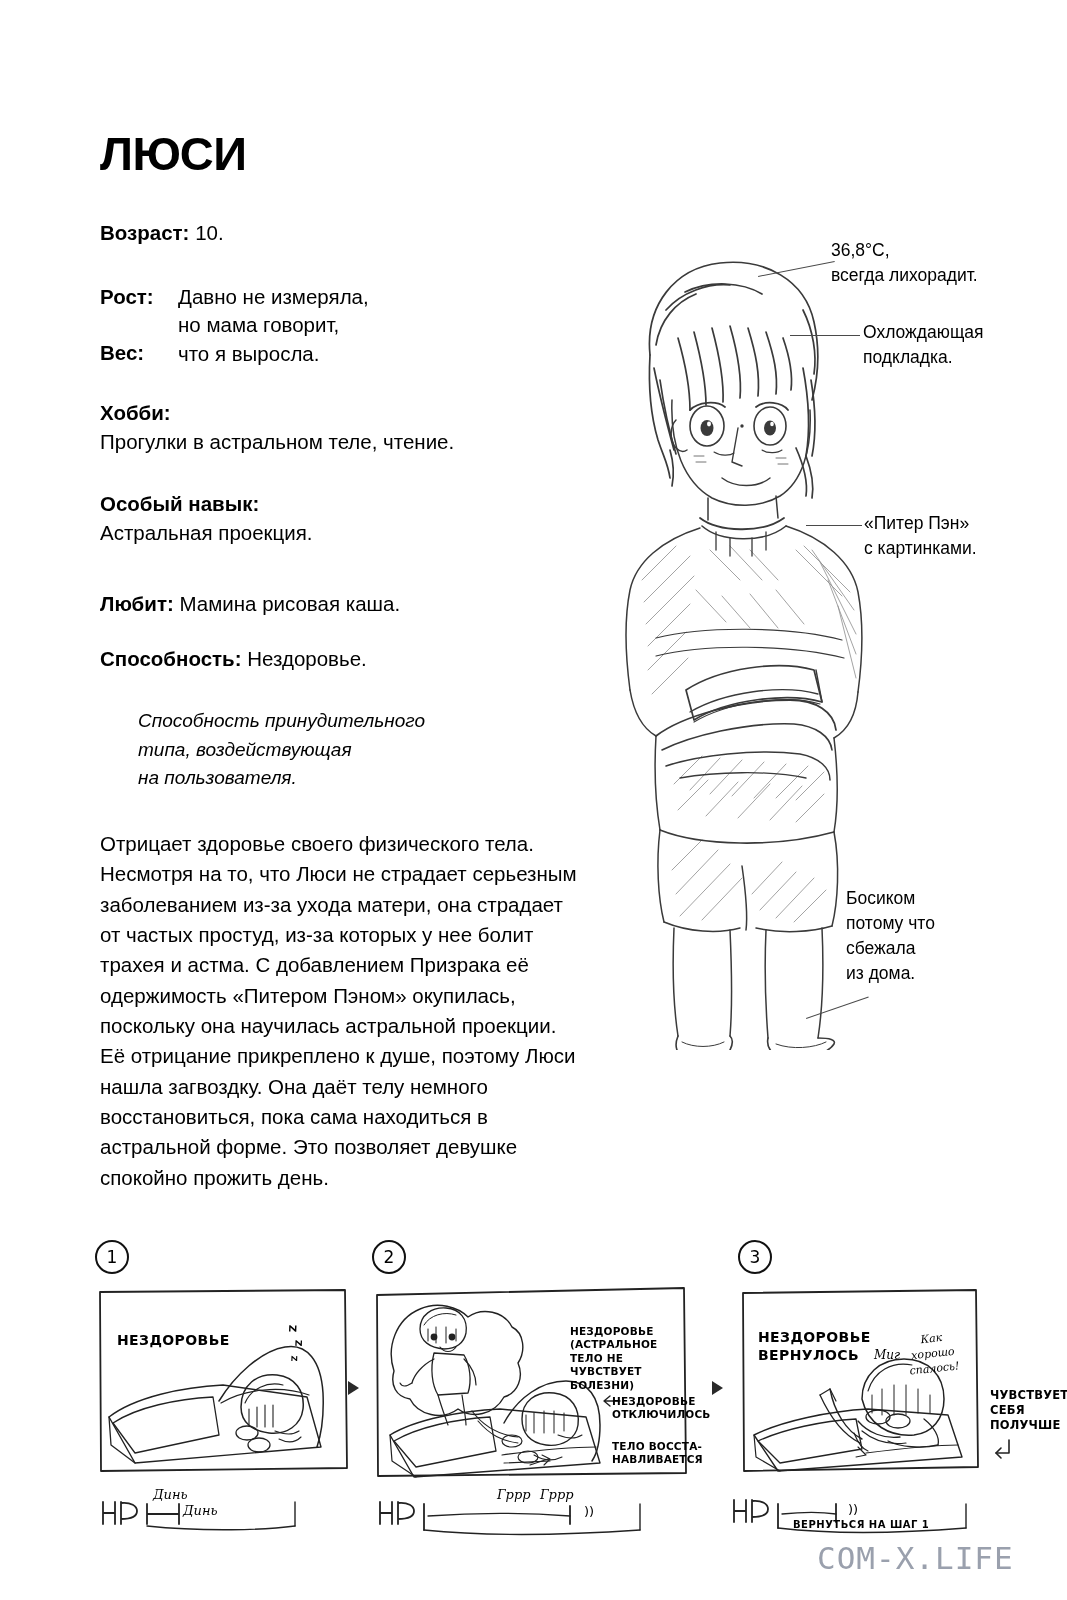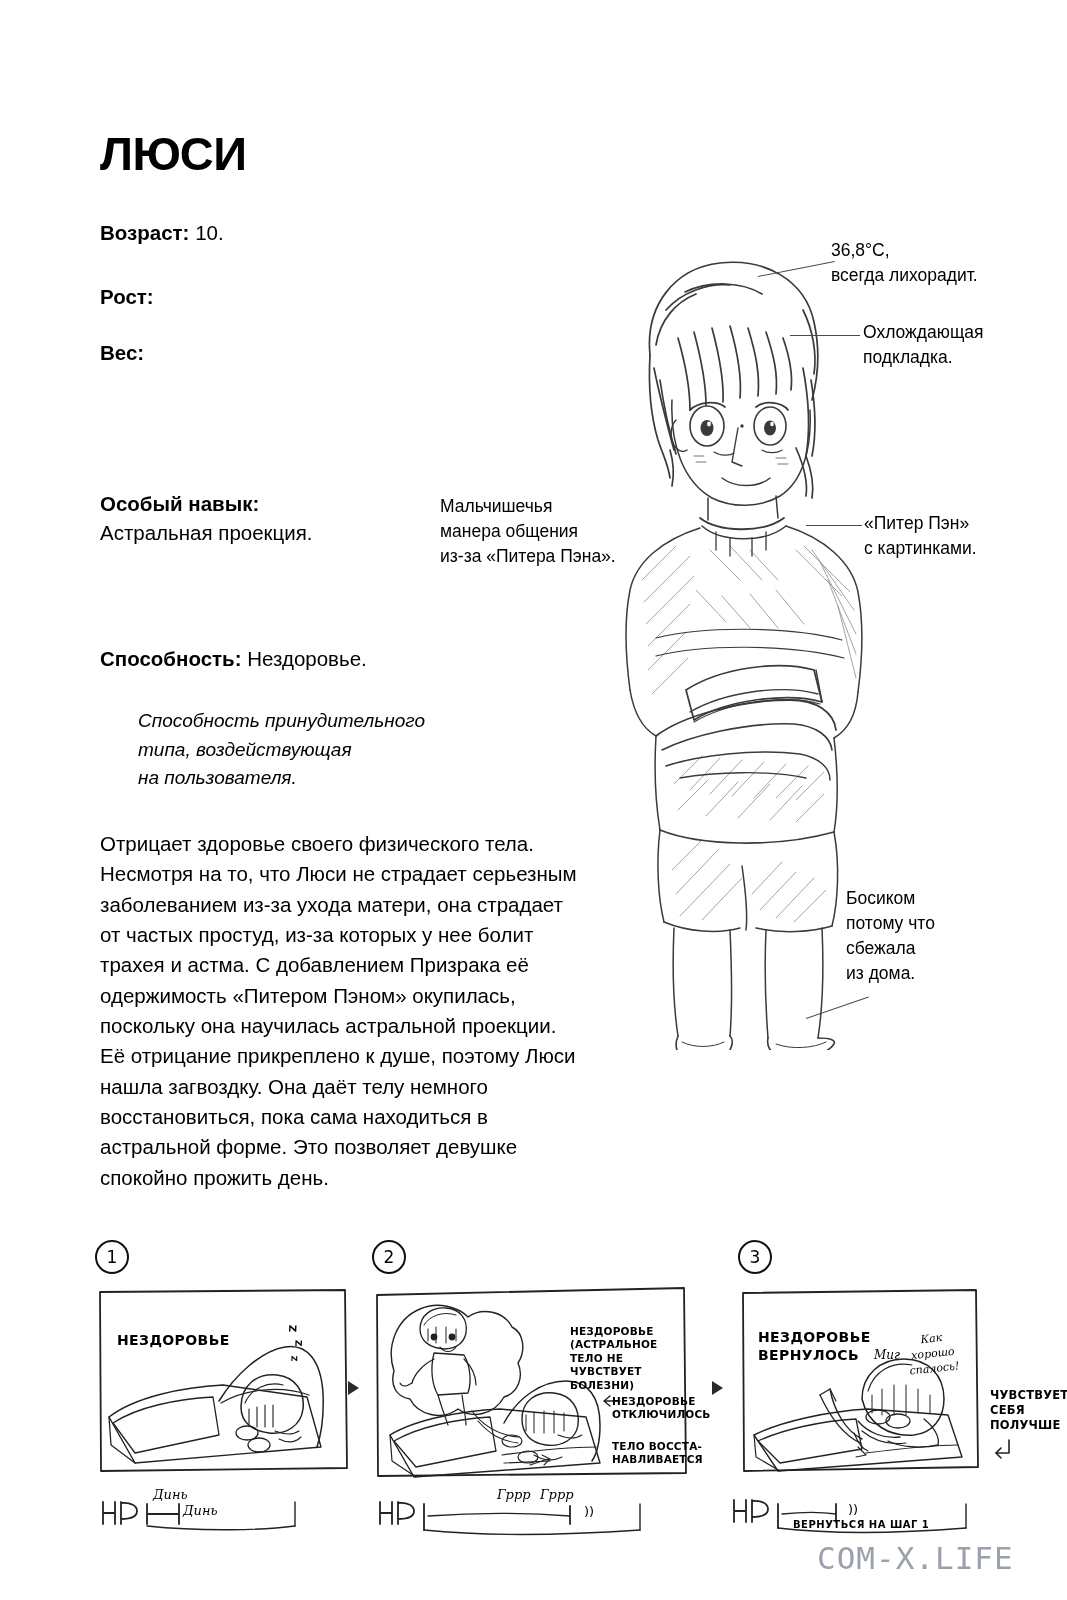--- a/index.html
+++ b/index.html
@@ -108,27 +108,40 @@
     <b>Возраст:</b>
     <span>10.</span>
   </div>
 
   <div class="stat-line lbl-h">
     <b>Рост:</b>
   </div>
   <div class="stat-line lbl-w">
     <b>Вес:</b>
   </div>
-
+  <div class="stat-line hw-values">
+    <div>Давно не измеряла,</div>
+    <div>но мама говорит,</div>
+    <div>что я выросла.</div>
+  </div>
+
+  <div class="blk blk-hobby">
+    <div class="hd">Хобби:</div>
+    <div>Прогулки в астральном теле, чтение.</div>
+  </div>
 
   <div class="blk blk-skill">
     <div class="hd">Особый навык:</div>
     <div>Астральная проекция.</div>
   </div>
 
+  <div class="blk blk-likes">
+    <span class="hd">Любит:</span>
+    <span>Мамина рисовая каша.</span>
+  </div>
 
   <div class="blk blk-power">
     <span class="hd">Способность:</span>
     <span>Нездоровье.</span>
   </div>
 
   <div class="italic-note">Способность принудительного
 типа, воздействующая
 на пользователя.</div>
 
@@ -282,23 +295,20 @@
 
   <div class="leader" style="left:758px; top:276px; width:78px; transform:rotate(-11deg);"></div>
   <div class="leader" style="left:790px; top:335px; width:70px;"></div>
   <div class="leader" style="left:806px; top:525px; width:56px;"></div>
   <div class="leader" style="left:806px; top:1018px; width:66px; transform:rotate(-19deg);"></div>
 
   <div class="anno anno-temp">36,8°C,
 всегда лихорадит.</div>
   <div class="anno anno-pad">Охлождающая
 подкладка.</div>
-  <div class="anno anno-speech">Мальчишечья
-манера общения
-из-за «Питера Пэна».</div>
   <div class="anno anno-book">«Питер Пэн»
 с картинками.</div>
   <div class="anno anno-bare">Босиком
 потому что
 сбежала
 из дома.</div>
 
   <div class="panel-wrap p1">
     <div class="step-circle">1</div>
     <div class="panel-frame" style="top:45px;">

